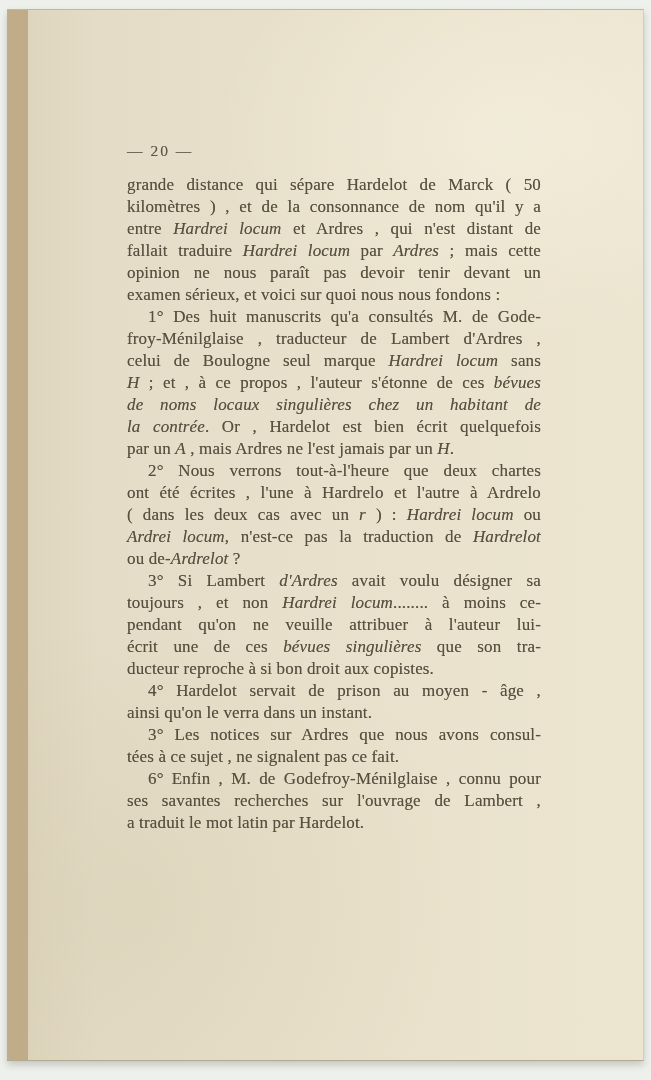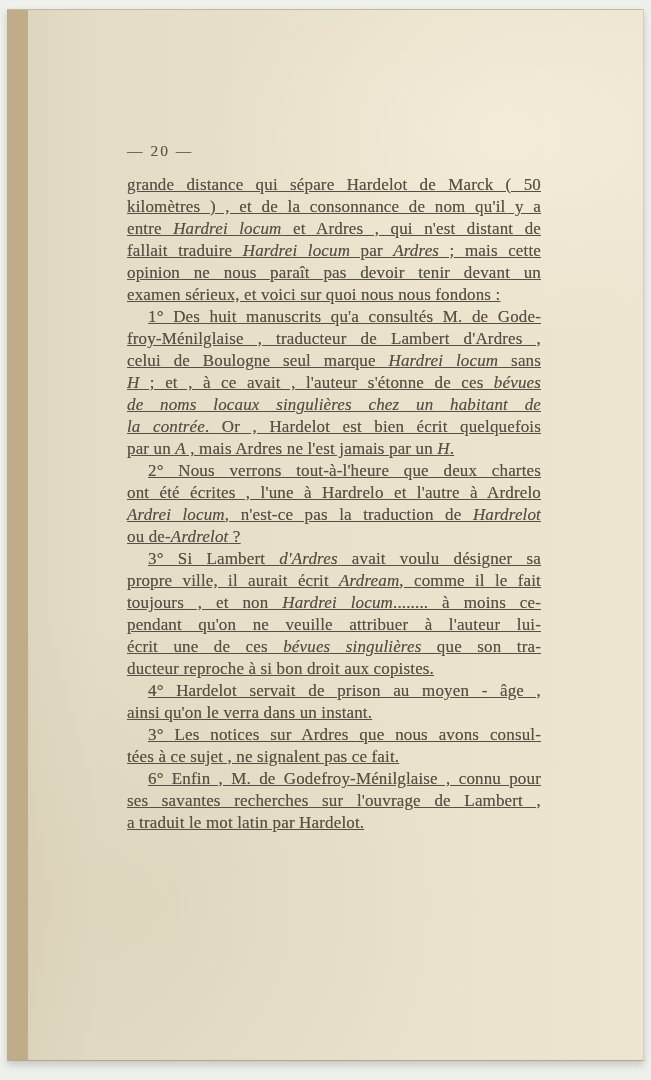--- a/index.html
+++ b/index.html
@@ -64,21 +64,20 @@
     font-size: 15.5px;
     letter-spacing: 2px;
     color: #5d5546;
     margin-bottom: 12px;
   }
 
   .line {
     text-align: justify;
     text-align-last: justify;
     white-space: normal;
-    text-decoration: underline;
   }
   .line.last {
     text-align-last: left;
   }
   .line.indent {
     text-indent: 21px;
   }
   .seg.it {
     font-style: italic;
   }
@@ -96,34 +95,34 @@
           <div class="line"><span class="seg">kilomètres ) , et de la consonnance de nom qu'il y a</span></div>
           <div class="line"><span class="seg">entre </span><span class="seg it">Hardrei locum</span><span class="seg"> et Ardres , qui n'est distant de</span></div>
           <div class="line"><span class="seg">fallait traduire </span><span class="seg it">Hardrei locum</span><span class="seg"> par </span><span class="seg it">Ardres</span><span class="seg"> ; mais cette</span></div>
           <div class="line"><span class="seg">opinion ne nous paraît pas devoir tenir devant un</span></div>
           <div class="line last"><span class="seg">examen sérieux, et voici sur quoi nous nous fondons :</span></div>
         </div>
         <div class="paragraph">
           <div class="line indent"><span class="seg">1° Des huit manuscrits qu'a consultés M. de Gode-</span></div>
           <div class="line"><span class="seg">froy-Ménilglaise , traducteur de Lambert d'Ardres ,</span></div>
           <div class="line"><span class="seg">celui de Boulogne seul marque </span><span class="seg it">Hardrei locum</span><span class="seg"> sans</span></div>
-          <div class="line"><span class="seg it">H</span><span class="seg"> ; et , à ce avait , l'auteur s'étonne de ces </span><span class="seg it">bévues</span></div>
+          <div class="line"><span class="seg it">H</span><span class="seg"> ; et , à ce propos , l'auteur s'étonne de ces </span><span class="seg it">bévues</span></div>
           <div class="line"><span class="seg it">de noms locaux singulières chez un habitant de</span></div>
           <div class="line"><span class="seg it">la contrée</span><span class="seg">. Or , Hardelot est bien écrit quelquefois</span></div>
           <div class="line last"><span class="seg">par un </span><span class="seg it">A</span><span class="seg"> , mais Ardres ne l'est jamais par un </span><span class="seg it">H</span><span class="seg">.</span></div>
         </div>
         <div class="paragraph">
           <div class="line indent"><span class="seg">2° Nous verrons tout-à-l'heure que deux chartes</span></div>
           <div class="line"><span class="seg">ont été écrites , l'une à Hardrelo et l'autre à Ardrelo</span></div>
+          <div class="line"><span class="seg">( dans les deux cas avec un </span><span class="seg it">r</span><span class="seg"> ) : </span><span class="seg it">Hardrei locum</span><span class="seg"> ou</span></div>
           <div class="line"><span class="seg it">Ardrei locum</span><span class="seg">, n'est-ce pas la traduction de </span><span class="seg it">Hardrelot</span></div>
           <div class="line last"><span class="seg">ou de-</span><span class="seg it">Ardrelot</span><span class="seg"> ?</span></div>
         </div>
         <div class="paragraph">
           <div class="line indent"><span class="seg">3° Si Lambert </span><span class="seg it">d'Ardres</span><span class="seg"> avait voulu désigner sa</span></div>
-          <div class="line"><span class="seg">propre ville, il aurait écrit </span><span class="seg it">Ardream</span><span class="seg">, comme il le fait</span></div>
           <div class="line"><span class="seg">toujours , et non </span><span class="seg it">Hardrei locum</span><span class="seg">........ à moins ce-</span></div>
           <div class="line"><span class="seg">pendant qu'on ne veuille attribuer à l'auteur lui-</span></div>
           <div class="line"><span class="seg">écrit une de ces </span><span class="seg it">bévues singulières</span><span class="seg"> que son tra-</span></div>
           <div class="line last"><span class="seg">ducteur reproche à si bon droit aux copistes.</span></div>
         </div>
         <div class="paragraph">
           <div class="line indent"><span class="seg">4° Hardelot servait de prison au moyen - âge ,</span></div>
           <div class="line last"><span class="seg">ainsi qu'on le verra dans un instant.</span></div>
         </div>
         <div class="paragraph">

